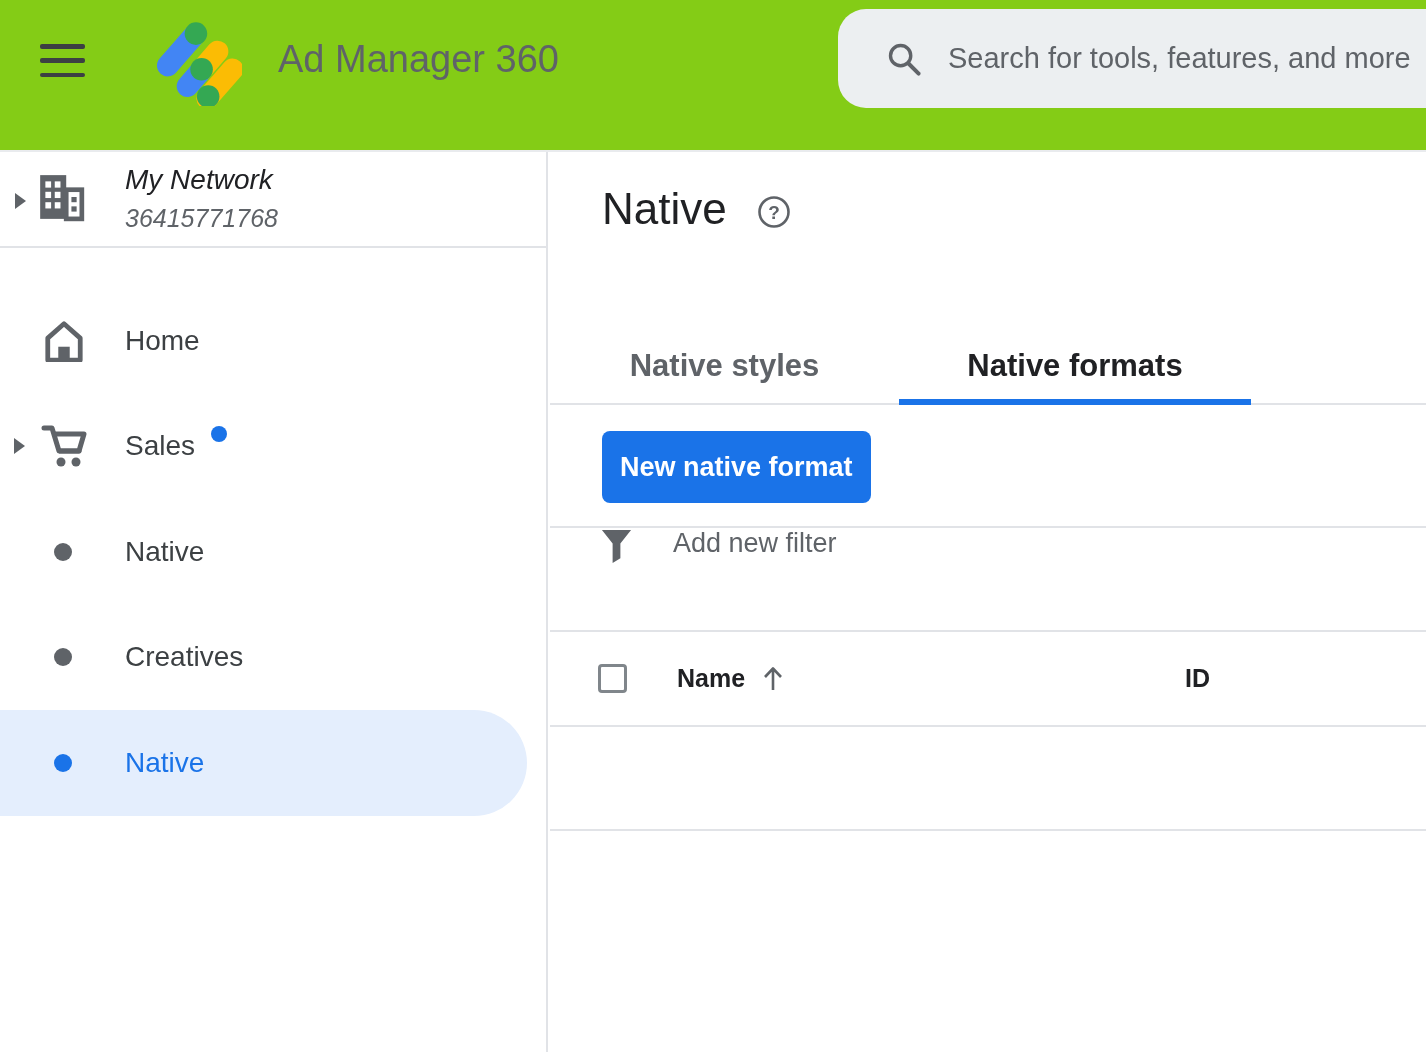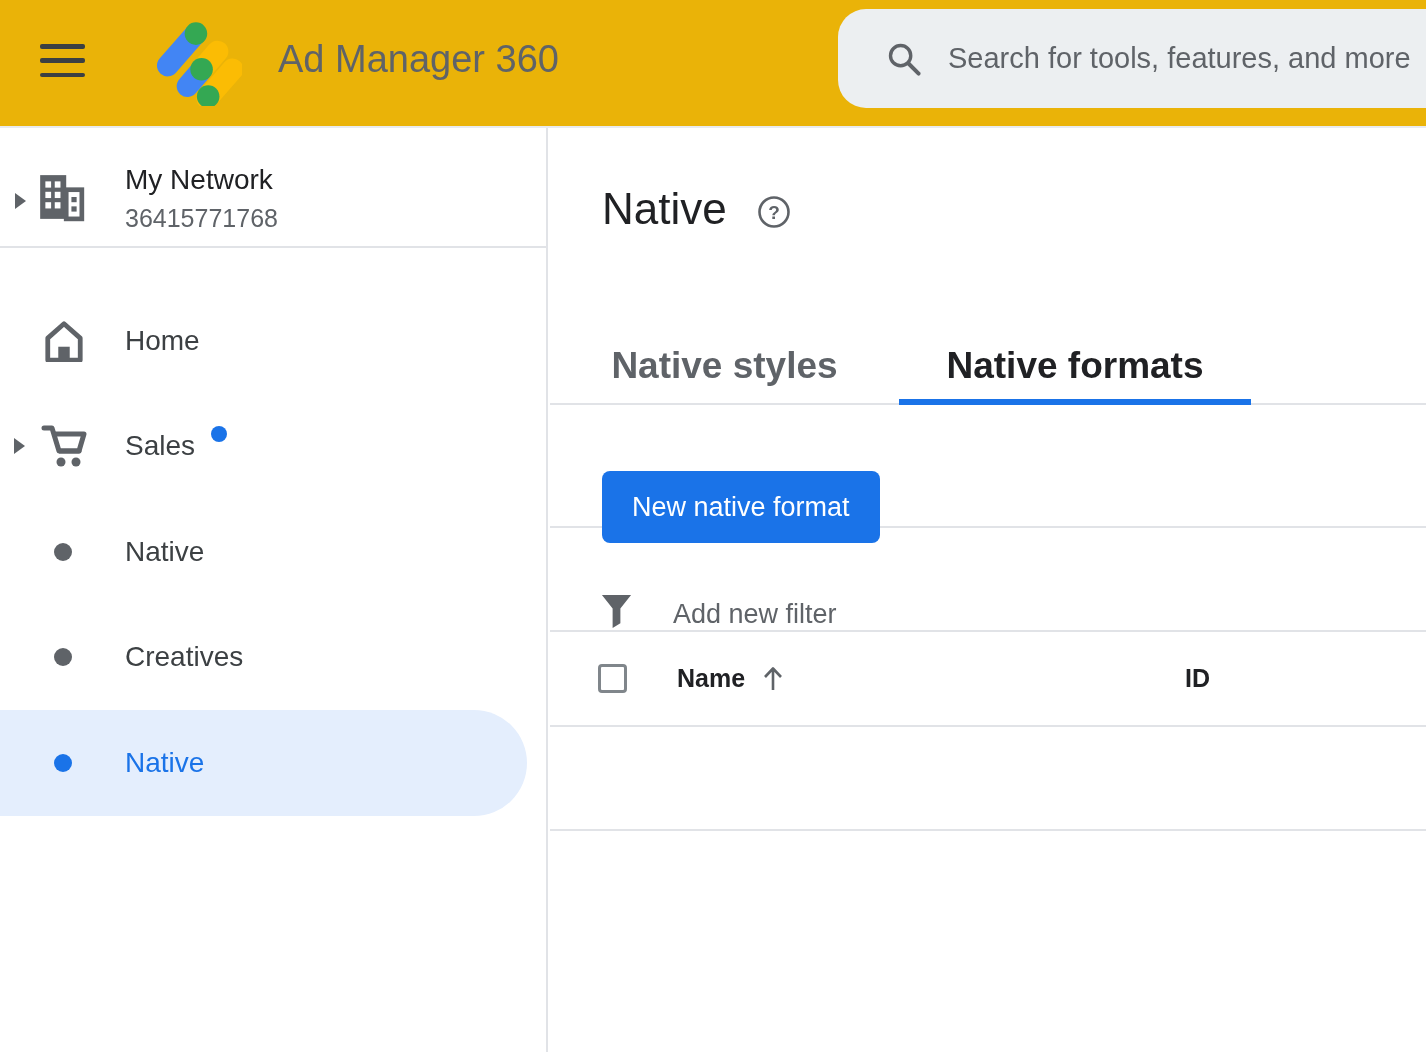--- a/index.html
+++ b/index.html
@@ -11,37 +11,37 @@
     --gray:#5F6368;
     --dark:#202124;
     --label:#3C4043;
     --line:#E1E3E7;
     --purple:#6A36C9;
     --pill:#E4EEFD;
     --search-bg:#ECEFF1;
   }
 
   
-  .topbar{ position:absolute; left:0; top:0; width:1426px; height:128px;
-           background:#eab308; border-bottom:2px solid #E9EBEE; z-index:5; }
+  .topbar{ position:absolute; left:0; top:0; width:1426px; height:152px;
+           background:#84cc16; border-bottom:2px solid #E9EBEE; z-index:5; }
   .hamburger{ position:absolute; left:40px; top:44px; width:46px; height:33px;
               display:flex; flex-direction:column; justify-content:space-between;
               background:none; border:none; cursor:pointer; }
   .hamburger span{ display:block; width:45px; height:4.5px; background:#3C4043; border-radius:2px; }
   .logo{ position:absolute; left:148px; top:12px; }
   .app-title{ position:absolute; left:278px; top:38px; font-size:38px; color:var(--gray); }
   .searchbar{ position:absolute; left:838px; top:9px; right:-28px; height:99px;
               background:var(--search-bg); border-radius:28px;
               display:flex; align-items:center; padding-left:48px; gap:26px; cursor:text; }
   .searchbar .ph{ font-size:29px; color:var(--gray); white-space:nowrap; }
 
   
   .sidebar{ position:absolute; left:0; top:128px; width:548px; bottom:0;
             background:#fff; border-right:2px solid var(--line); }
-  .network{ position:relative; height:120px; border-bottom:2px solid var(--line); cursor:pointer; }
+  .network{ position:relative; height:120px; border-bottom:2px solid var(--line); cursor:pointer;font-style:italic; }
   .network .arr{ position:absolute; left:14px; top:64px; }
   .network .bld{ position:absolute; left:36px; top:44px; }
   .network .txt{ position:absolute; left:125px; top:36px; }
   .network .nm{ font-size:28px; color:var(--dark); margin-bottom:8px; }
   .network .nid{ font-size:25px; color:var(--gray); }
 
   .nav{ margin-top:40px; }
   .nav-item{ position:relative; height:105.5px; display:flex; align-items:center; cursor:pointer; }
   .nav-item .pillbg{ position:absolute; left:0; top:0; height:100%; width:527px;
                      background:var(--pill); border-radius:0 60px 60px 0; }
@@ -58,34 +58,34 @@
 
   
   .main{ position:absolute; left:550px; top:128px; right:0; bottom:0; background:#fff; }
   .page-head{ position:absolute; left:52px; top:56px; display:flex; align-items:center; gap:30px; }
   .page-head h1{ font-size:44px; font-weight:400; color:var(--dark); }
   .help{ cursor:pointer; margin-top:6px; }
 
   .tabs{ position:absolute; left:0; top:200px; right:0; height:77px;
          border-bottom:2px solid var(--line); display:flex; }
   .tab{ position:relative; height:100%; display:flex; align-items:center; justify-content:center;
-        font-size:37px; font-weight:700; color:var(--gray); cursor:pointer; }
+        font-size:31px; font-weight:700; color:var(--gray); cursor:pointer; }
   .tab.t1{ width:349px; }
   .tab.t2{ width:352px; }
   .tab.active{ color:var(--dark); }
   .tab .under{ position:absolute; left:0; right:0; bottom:-2px; height:6px; background:var(--blue); }
 
   .main-body{ position:absolute; top:277px; left:0; right:0; }
   .sec{ border-bottom:2px solid var(--line); position:relative; }
   .sec-button{ height:123px; }
-  .btn-primary{ position:absolute; left:52px; top:26px; height:72px; padding:0 30px;
-                background:var(--blue); color:#fff; font-size:27px; font-weight:400;
+  .btn-primary{ position:absolute; left:52px; top:26px; height:72px; padding:0 18px;
+                background:var(--blue); color:#fff; font-size:27px; font-weight:700;
                 font-family:"Liberation Sans",sans-serif;
-                border:none; border-radius:8px; cursor:pointer;margin-top:40px; }
-  .sec-filter{ height:104px; display:flex; align-items:flex-end; cursor:pointer; }
+                border:none; border-radius:8px; cursor:pointer; }
+  .sec-filter{ height:104px; display:flex; align-items:flex-start; cursor:pointer; }
   .sec-filter .fic{ margin-left:50px; }
   .sec-filter .ph{ margin-left:40px; font-size:27px; color:var(--gray); }
 
   .thead{ height:95px; display:flex; align-items:center; }
   .trow{ display:flex; align-items:center; }
   .r1{ height:96px; }
   .r2{ height:101px; }
   .sec-empty{ height:104px; }
 
   .cbx{ width:29px; height:29px; border:3px solid #80868B; border-radius:4px;

